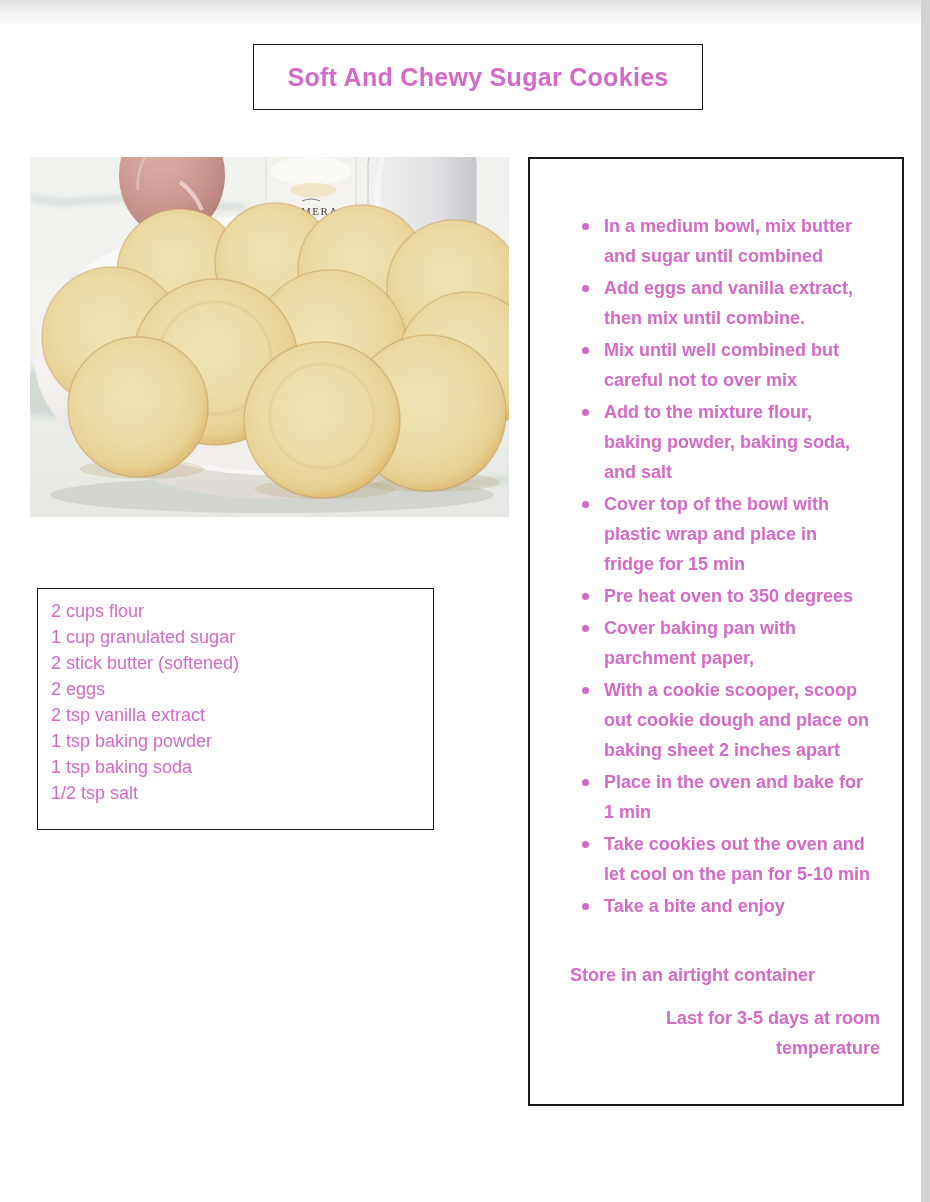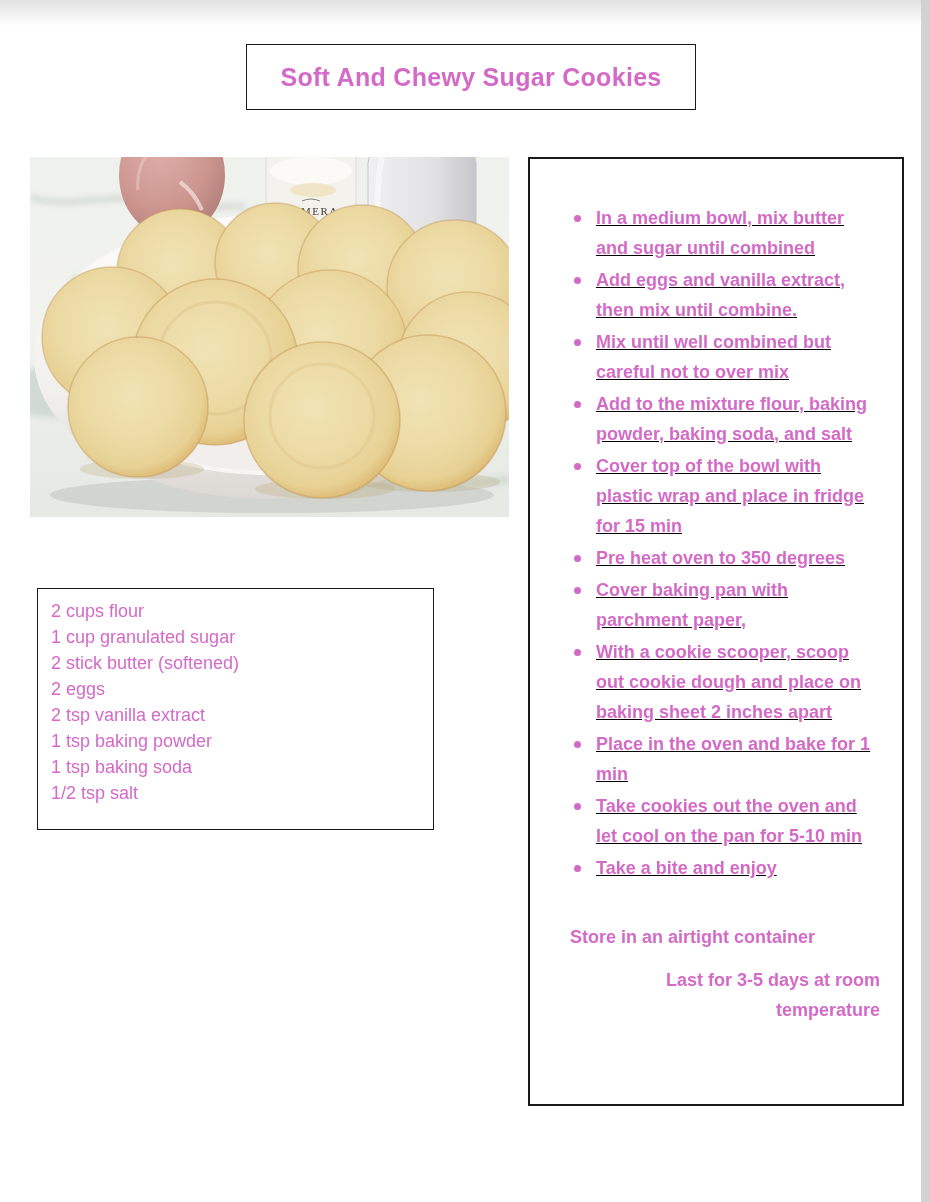--- a/index.html
+++ b/index.html
@@ -12,21 +12,21 @@
   }
   .top-shade {
     position: absolute; left: 0; top: 0; width: 930px; height: 26px;
     background: linear-gradient(#e2e2e2, #ffffff);
   }
   .viewer-edge {
     position: absolute; top: 0; right: 0; width: 9px; height: 1202px;
     background: var(--viewer-edge, #d2d2d2);
   }
   .title-box {
-    position: absolute; left: 246px; top: 44px; width: 450px; height: 66px;
+    position: absolute; left: 253px; top: 44px; width: 450px; height: 66px;
     border: 1px solid var(--box-border, #1a1a1a);
     box-sizing: border-box;
     display: flex; align-items: center; justify-content: center;
     background: #fff;
   }
   .page-title {
     color: var(--accent-pink, #d46ac7);
     font-weight: bold;
     font-size: 25px;
     letter-spacing: 0.3px;
@@ -53,21 +53,21 @@
     white-space: nowrap;
   }
 
   .instructions-box {
     position: absolute; left: 528px; top: 157px; width: 376px; height: 949px;
     border: 2px solid var(--box-border, #000);
     box-sizing: border-box;
     padding: 44px 22px 0 40px;
     background: #fff;
   }
-  .steps-list { list-style: none; margin: 0; padding: 0; text-decoration: underline; }
+  .steps-list { list-style: none; margin: 8px; padding: 0; }
   .steps-list li {
     position: relative;
     padding-left: 26px;
     color: var(--accent-pink, #d46ac7);
     font-weight: bold;
     font-size: 18px;
     line-height: 30px;
     margin-bottom: 2px;
   }
   .steps-list li::before {

